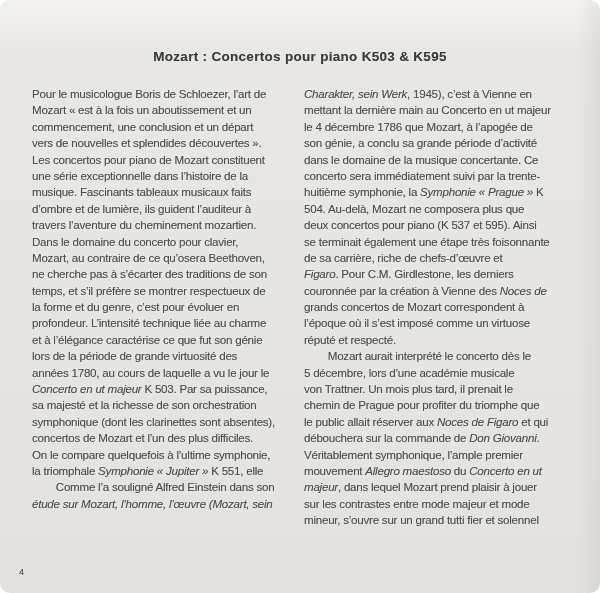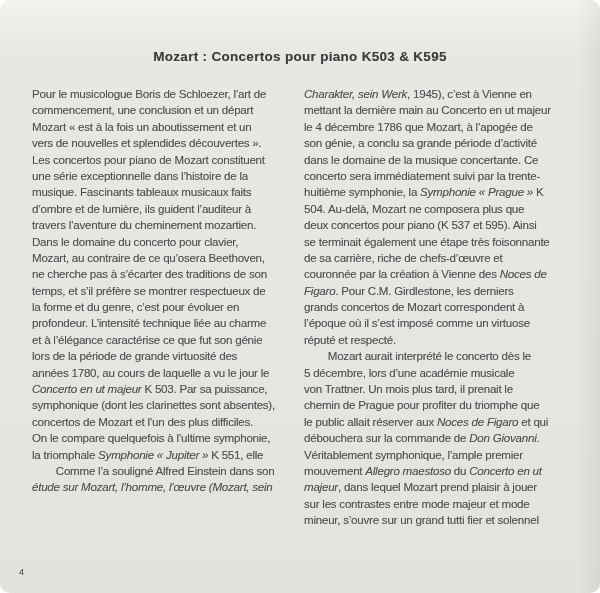--- a/index.html
+++ b/index.html
@@ -59,60 +59,61 @@
   }
 </style>
 </head>
 <body>
 
 <div class="photo-page">
   <div class="page-title">Mozart : Concertos pour piano K503 &amp; K595</div>
 
   <div class="col col-left">
       <div class="line"><span>Pour le musicologue Boris de Schloezer, l’art de</span></div>
+      <div class="line"><span>Mozart « est à la fois un aboutissement et un</span></div>
       <div class="line"><span>commencement, une conclusion et un départ</span></div>
-      <div class="line"><span>Mozart « est à la fois un aboutissement et un</span></div>
       <div class="line"><span>vers de nouvelles et splendides découvertes ».</span></div>
       <div class="line"><span>Les concertos pour piano de Mozart constituent</span></div>
       <div class="line"><span>une série exceptionnelle dans l’histoire de la</span></div>
       <div class="line"><span>musique. Fascinants tableaux musicaux faits</span></div>
       <div class="line"><span>d’ombre et de lumière, ils guident l’auditeur à</span></div>
       <div class="line"><span>travers l’aventure du cheminement mozartien.</span></div>
       <div class="line"><span>Dans le domaine du concerto pour clavier,</span></div>
       <div class="line"><span>Mozart, au contraire de ce qu’osera Beethoven,</span></div>
       <div class="line"><span>ne cherche pas à s’écarter des traditions de son</span></div>
       <div class="line"><span>temps, et s’il préfère se montrer respectueux de</span></div>
       <div class="line"><span>la forme et du genre, c’est pour évoluer en</span></div>
       <div class="line"><span>profondeur. L’intensité technique liée au charme</span></div>
       <div class="line"><span>et à l’élégance caractérise ce que fut son génie</span></div>
       <div class="line"><span>lors de la période de grande virtuosité des</span></div>
       <div class="line"><span>années 1780, au cours de laquelle a vu le jour le</span></div>
       <div class="line"><em>Concerto en ut majeur</em><span> K 503. Par sa puissance,</span></div>
+      <div class="line"><span>sa majesté et la richesse de son orchestration</span></div>
       <div class="line"><span>symphonique (dont les clarinettes sont absentes),</span></div>
       <div class="line"><span>concertos de Mozart et l’un des plus difficiles.</span></div>
       <div class="line"><span>On le compare quelquefois à l’ultime symphonie,</span></div>
       <div class="line"><span>la triomphale </span><em>Symphonie « Jupiter »</em><span> K 551, elle</span></div>
       <div class="line"><span>        Comme l’a souligné Alfred Einstein dans son</span></div>
       <div class="line"><em>étude sur Mozart, l’homme, l’œuvre (Mozart, sein</em></div>
     </div>
 
   <div class="col col-right">
       <div class="line"><em>Charakter, sein Werk</em><span>, 1945), c’est à Vienne en</span></div>
       <div class="line"><span>mettant la dernière main au Concerto en ut majeur</span></div>
       <div class="line"><span>le 4 décembre 1786 que Mozart, à l’apogée de</span></div>
       <div class="line"><span>son génie, a conclu sa grande période d’activité</span></div>
       <div class="line"><span>dans le domaine de la musique concertante. Ce</span></div>
       <div class="line"><span>concerto sera immédiatement suivi par la trente-</span></div>
       <div class="line"><span>huitième symphonie, la </span><em>Symphonie « Prague »</em><span> K</span></div>
       <div class="line"><span>504. Au-delà, Mozart ne composera plus que</span></div>
       <div class="line"><span>deux concertos pour piano (K 537 et 595). Ainsi</span></div>
       <div class="line"><span>se terminait également une étape très foisonnante</span></div>
       <div class="line"><span>de sa carrière, riche de chefs-d’œuvre et</span></div>
+      <div class="line"><em>Figaro</em><span>. Pour C.M. Girdlestone, les derniers</span></div>
       <div class="line"><span>couronnée par la création à Vienne des </span><em>Noces de</em></div>
-      <div class="line"><em>Figaro</em><span>. Pour C.M. Girdlestone, les derniers</span></div>
       <div class="line"><span>grands concertos de Mozart correspondent à</span></div>
       <div class="line"><span>l’époque où il s’est imposé comme un virtuose</span></div>
       <div class="line"><span>réputé et respecté.</span></div>
       <div class="line"><span>        Mozart aurait interprété le concerto dès le</span></div>
       <div class="line"><span>5 décembre, lors d’une académie musicale</span></div>
       <div class="line"><span>von Trattner. Un mois plus tard, il prenait le</span></div>
       <div class="line"><span>chemin de Prague pour profiter du triomphe que</span></div>
       <div class="line"><span>le public allait réserver aux </span><em>Noces de Figaro</em><span> et qui</span></div>
       <div class="line"><span>débouchera sur la commande de </span><em>Don Giovanni</em><span>.</span></div>
       <div class="line"><span>Véritablement symphonique, l’ample premier</span></div>

